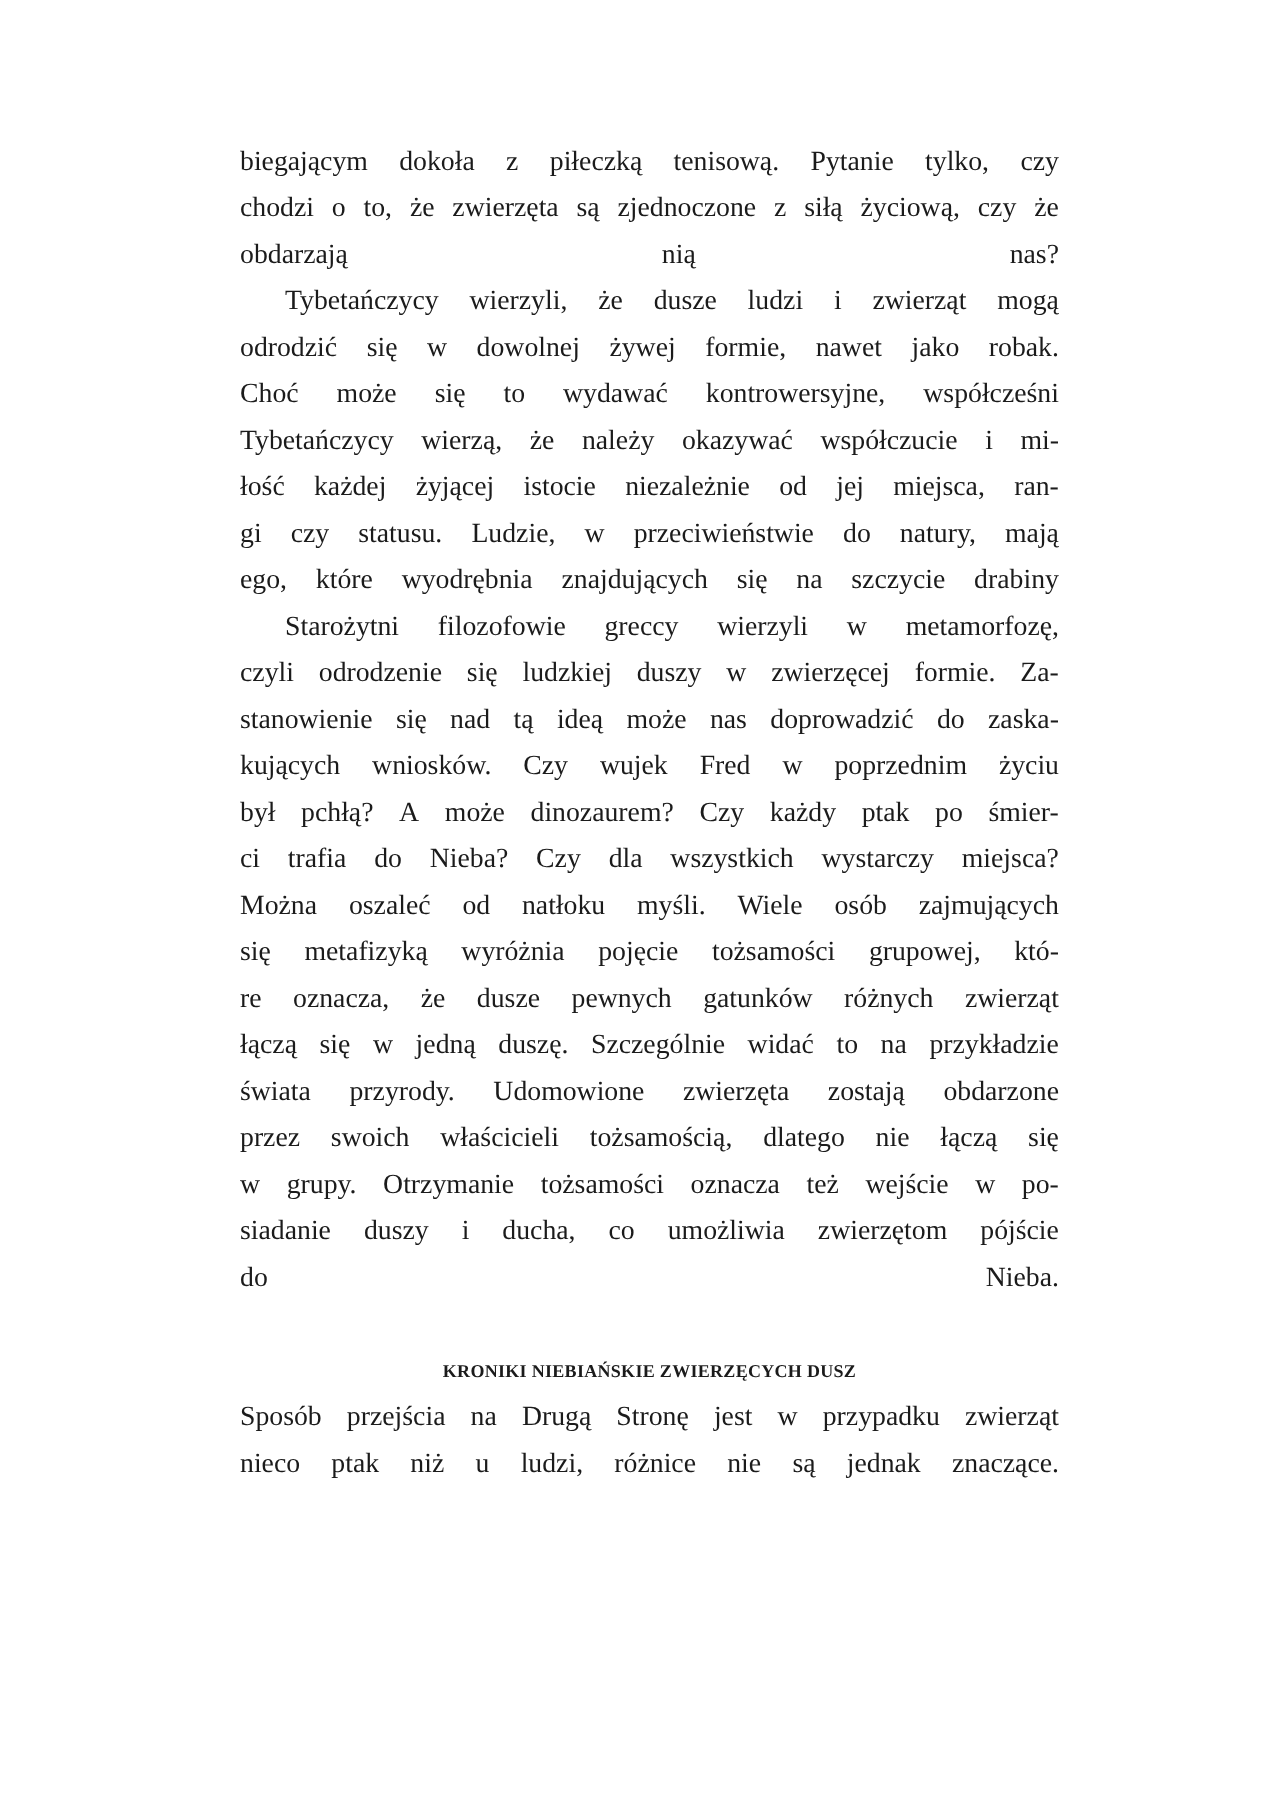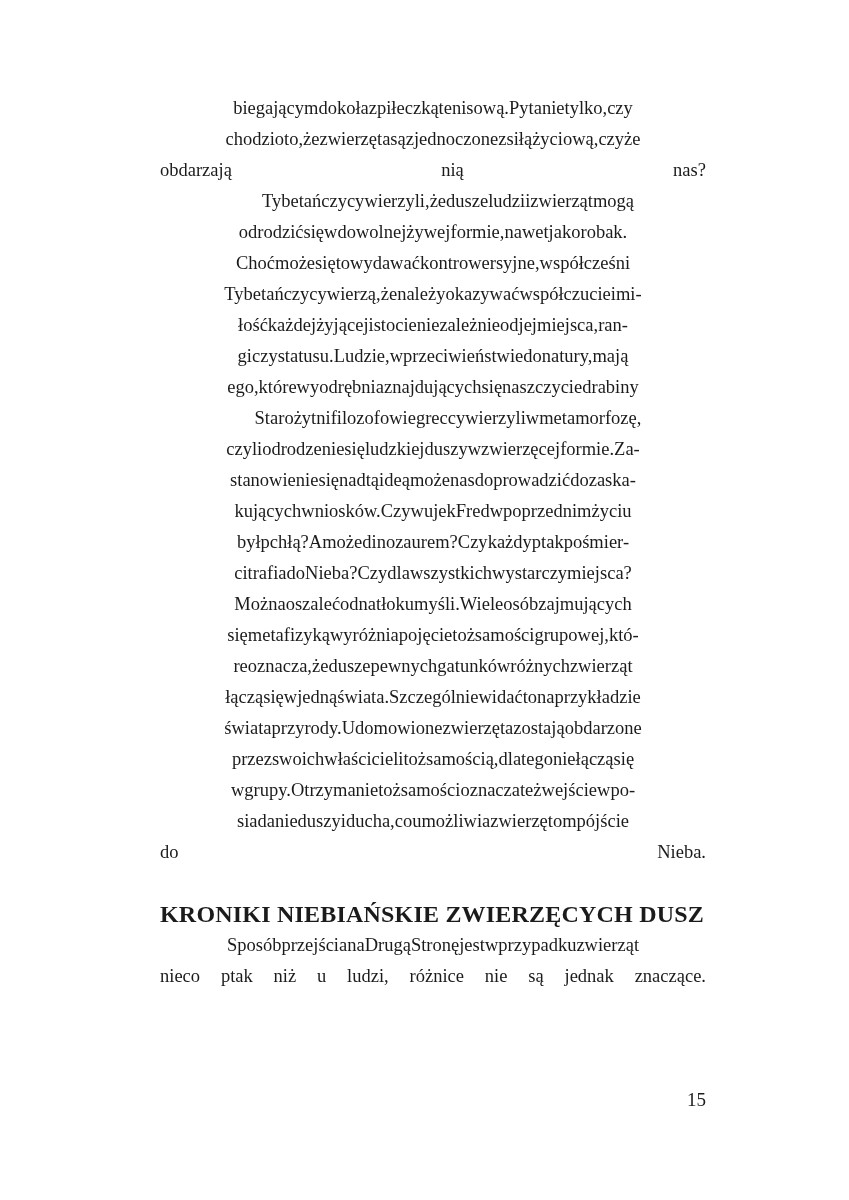--- a/index.html
+++ b/index.html
@@ -19,37 +19,38 @@
   .text-block {
     position: absolute;
     left: 160px;
     top: 93px;
     width: 546px;
     font-size: 18.5px;
   }
   .para { margin: 0; }
   .line {
     display: flex;
-    justify-content: center;
+    justify-content: space-between;
     height: 31px;
     line-height: 31px;
     white-space: nowrap;
     overflow: hidden;
   }
   .line.last {
     justify-content: space-between;
     gap: 0.29em;
   }
   .line.indent { padding-left: 30px; }
   .heading {
     margin: 31px 0 0 0;
     height: 31px;
     line-height: 31px;
+    text-align: center;
     font-weight: bold;
-    font-size: 24px;
+    font-size: 12px;
     letter-spacing: 0.2px;
   }
   .footer {
     position: absolute;
     left: 160px;
     top: 1089px;
     width: 546px;
     text-align: right;
     font-size: 19px;
     line-height: 22px;
@@ -258,21 +259,21 @@
             <span>pewnych</span>
             <span>gatunków</span>
             <span>różnych</span>
             <span>zwierząt</span>
           </div>
           <div class="line">
             <span>łączą</span>
             <span>się</span>
             <span>w</span>
             <span>jedną</span>
-            <span>świata.</span>
+            <span>duszę.</span>
             <span>Szczególnie</span>
             <span>widać</span>
             <span>to</span>
             <span>na</span>
             <span>przykładzie</span>
           </div>
           <div class="line">
             <span>świata</span>
             <span>przyrody.</span>
             <span>Udomowione</span>
@@ -339,16 +340,13 @@
             <span>ludzi,</span>
             <span>różnice</span>
             <span>nie</span>
             <span>są</span>
             <span>jednak</span>
             <span>znaczące.</span>
           </div>
         </div>
       </div>
   </div>
-  <div class="footer">
-    <span>15</span>
-  </div>
 </div>
 
 </body></html>

